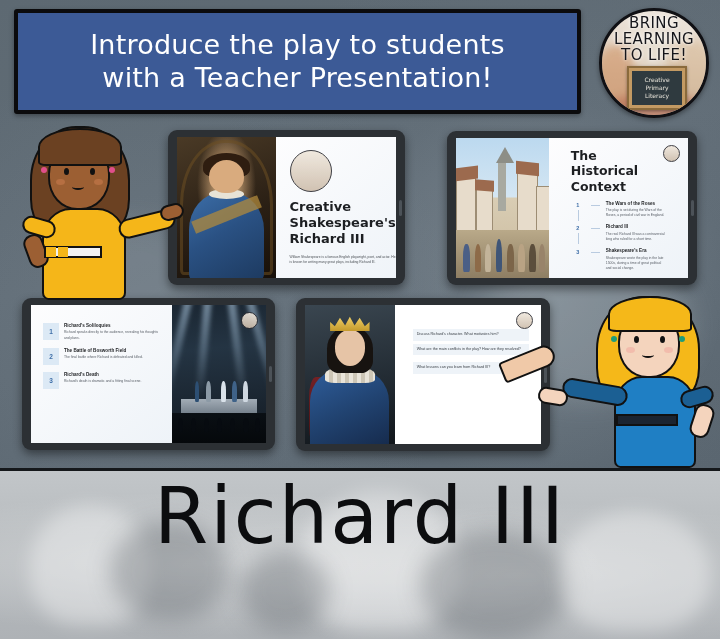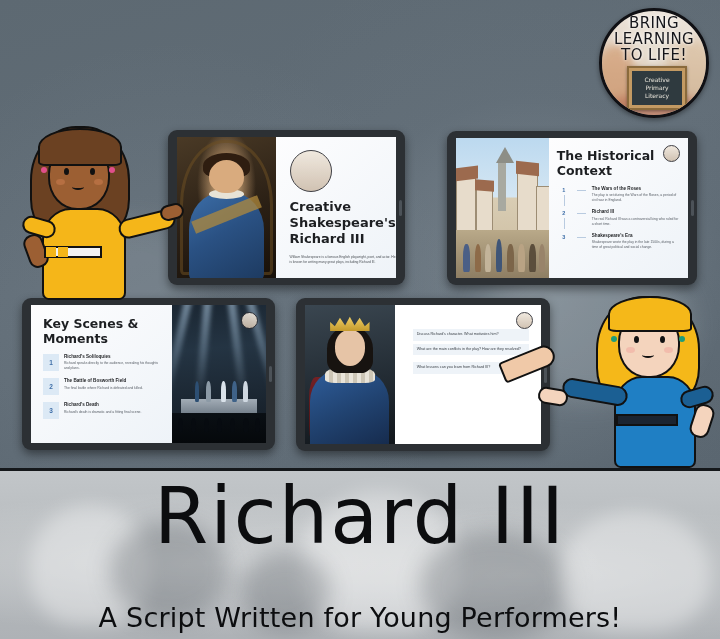--- a/index.html
+++ b/index.html
@@ -99,21 +99,21 @@
   .screen {
     width: 100%; height: 100%; background: #fff; overflow: hidden;
     display: flex; position: relative;
   }
   .t1 { left: 168px; top: 130px; width: 237px; height: 155px; }
   .t2 { left: 447px; top: 131px; width: 250px; height: 154px; }
   .t3 { left: 22px;  top: 298px; width: 253px; height: 152px; }
   .t4 { left: 296px; top: 298px; width: 254px; height: 153px; }
 
   .half-img { position: relative; overflow: hidden; flex: 0 0 42%; }
-  .half-txt { flex: 1 1 auto; position: relative; padding: 10px 8px;
+  .half-txt { flex: 1 1 auto; position: relative; padding: 10px 22px;
               background: linear-gradient(140deg,#fdfdfe 0%, #eef3f8 100%); }
 
   
   .portrait-sh {
     position:absolute; inset:0;
     background:
       radial-gradient(ellipse at 50% 34%, #d7ac7c 0 8%, rgba(0,0,0,0) 42%),
       linear-gradient(160deg,#4a3a26 0%, #2b2015 55%, #171009 100%);
   }
   .sh-face { position:absolute; left:32%; top:16%; width:36%; height:24%;
@@ -251,20 +251,26 @@
 </style>
 </head>
 <body>
 
 <div id="page">
 
   <div class="top-area">
     <div class="blurblob" style="left:480px;top:250px;width:210px;height:150px;"></div>
     <div class="blurblob" style="left:60px;top:220px;width:140px;height:110px;opacity:.6;"></div>
 
+    <div class="banner">
+      <div class="banner-text">
+        <span>Introduce the play to students</span>
+        <span class="l2">with a Teacher Presentation!</span>
+      </div>
+    </div>
 
     <div class="logo-badge">
       <div class="kidblur" style="left:-6px;top:34px;width:44px;height:66px;background:#cf8f5d;"></div>
       <div class="kidblur" style="left:30px;top:18px;width:40px;height:70px;background:#e8e0d2;"></div>
       <div class="kidblur" style="left:64px;top:28px;width:46px;height:72px;background:#d7b894;"></div>
       <div class="kidblur" style="left:4px;top:84px;width:100px;height:28px;background:#b4624a;"></div>
       <div class="logo-words">
         <span>BRING</span>
         <span>LEARNING</span>
         <span>TO LIFE!</span>
@@ -353,21 +359,20 @@
               </div>
             </div>
           </div>
         </div>
       </div>
     </div>
 
     <div class="tablet t3">
       <div class="screen">
         <div class="half-txt" style="flex:1 1 auto;padding:11px 12px;">
-          <div class="s-title">Key Scenes &amp; Moments</div>
           <div class="num-list">
             <div class="ks-row">
               <div class="ks-badge">1</div>
               <div class="num-body">
                 <div class="num-h">Richard's Soliloquies</div>
                 <div class="num-p">Richard speaks directly to the audience, revealing his thoughts and plans.</div>
               </div>
             </div>
             <div class="ks-row">
               <div class="ks-badge">2</div>
@@ -479,16 +484,15 @@
 
   <div class="bottom">
     <div class="chessblur" style="left:30px;top:34px;width:120px;height:120px;"></div>
     <div class="chessdark" style="left:110px;top:50px;width:120px;height:100px;"></div>
     <div class="chessblur" style="left:300px;top:20px;width:160px;height:140px;"></div>
     <div class="chessdark" style="left:420px;top:60px;width:150px;height:110px;"></div>
     <div class="chessblur" style="left:560px;top:40px;width:150px;height:120px;"></div>
     <div class="chessdark" style="left:240px;top:80px;width:90px;height:80px;"></div>
 
     <div class="big-title">Richard III</div>
-    <div class="sub-title">A Script Written for Young Performers!</div>
   </div>
 
 </div>
 
 </body></html>

